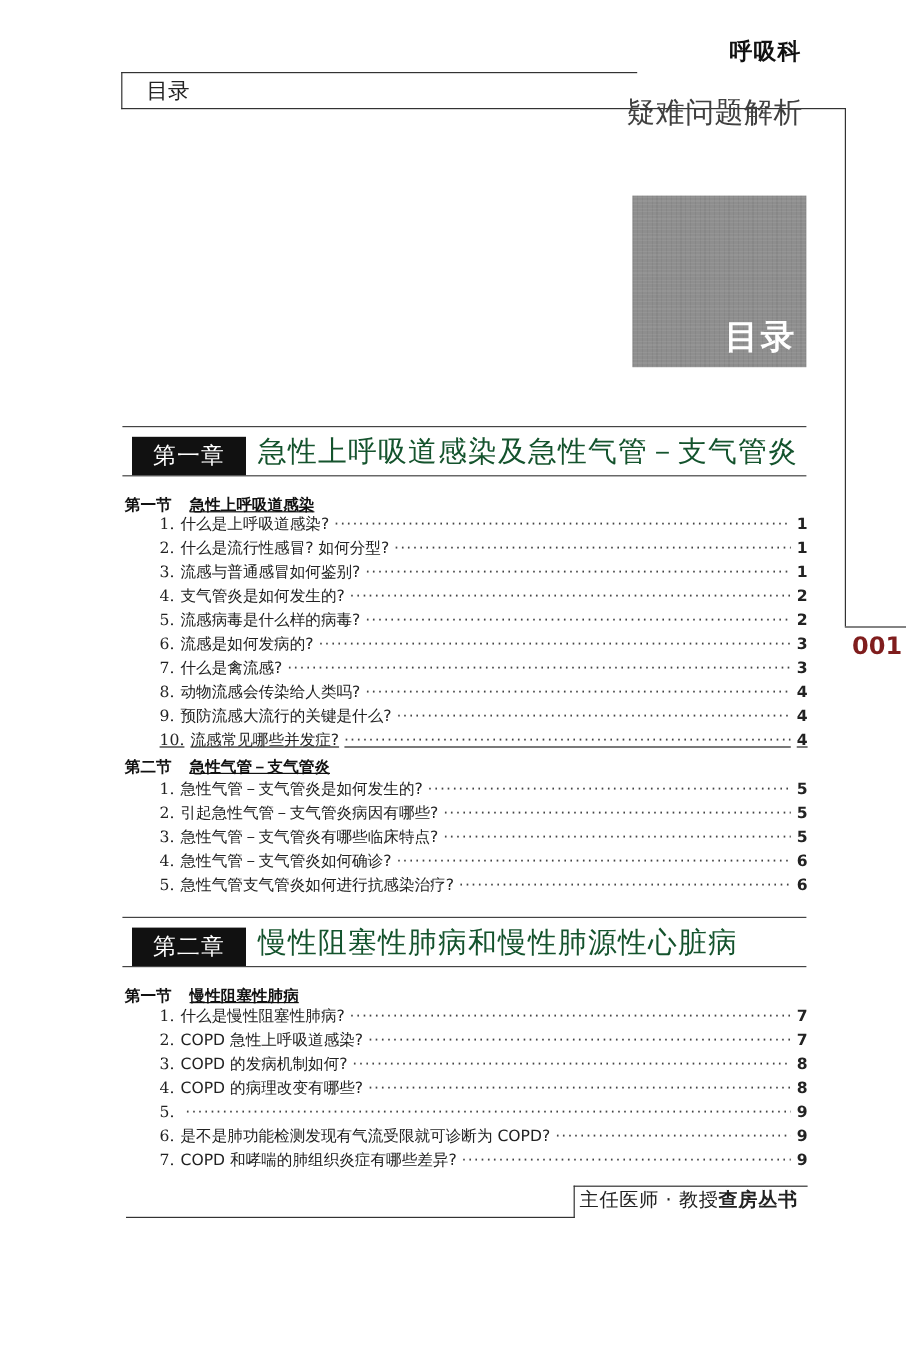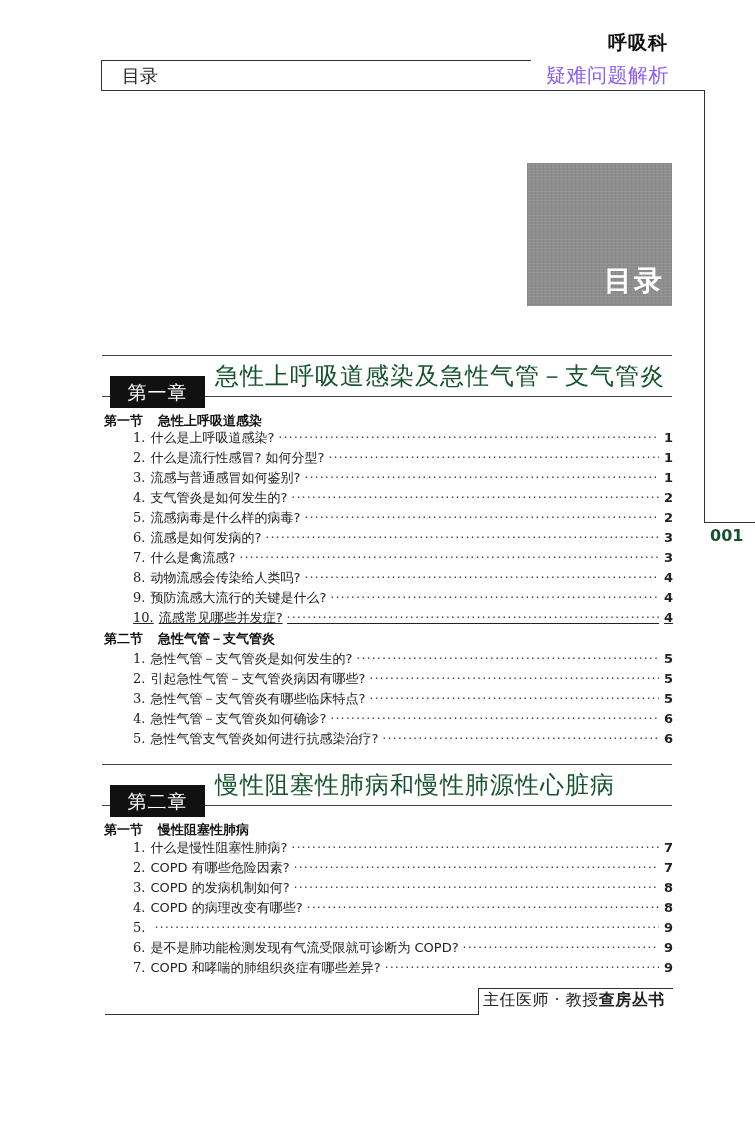--- a/index.html
+++ b/index.html
@@ -7,45 +7,45 @@
     width:755px; height:1122px; position:relative; overflow:hidden;
     background:#ffffff; color:#1a1a1a;
     font-family:"DejaVu Sans","Liberation Sans",sans-serif;
   }
   .abs { position:absolute; }
   .line-h { position:absolute; height:1px; background:#333; }
   .line-v { position:absolute; width:1px; background:#333; }
 
   .series-top { right:87px; top:30px; font-family:"DejaVu Serif","Liberation Serif",serif; font-weight:bold; font-size:19px; letter-spacing:1px; color:#111; }
   .header-label { left:122px; top:64px; font-size:18px; color:#222; }
-  .header-subtitle { right:86px; top:62px; font-size:20px; color:#8b5cf6; letter-spacing:0.5px; }
+  .header-subtitle { right:86px; top:78px; font-size:24px; color:#404040; letter-spacing:0.5px; }
 
   .toc-block {
     left:527px; top:163px; width:145px; height:143px;
     background:#8e8e8e;
     background-image:repeating-linear-gradient(0deg, rgba(255,255,255,0.06) 0 1px, transparent 1px 3px),
                      repeating-linear-gradient(90deg, rgba(0,0,0,0.05) 0 1px, transparent 1px 4px);
   }
   .toc-block-label { position:absolute; right:8px; bottom:6px; color:#fff; font-size:28px; font-weight:bold; letter-spacing:2px; }
 
   .chapter { position:absolute; left:102px; width:570px; height:40px; border-top:1px solid #444; border-bottom:1px solid #444; }
-  .chapter-num { position:absolute; left:8px; top:20px; height:32px; width:95px; background:#111; color:#fff; font-size:19px; line-height:32px; text-align:center; letter-spacing:1px; }
+  .chapter-num { position:absolute; left:8px; top:8px; height:32px; width:95px; background:#111; color:#fff; font-size:19px; line-height:32px; text-align:center; letter-spacing:1px; }
   .chapter-title { position:absolute; left:113px; top:4px; font-size:24px; line-height:32px; color:#14532d; letter-spacing:1px; }
 
-  .section { position:absolute; left:104px; font-family:"DejaVu Serif","Liberation Serif",serif; font-weight:bold; font-size:13px; color:#111; }
+  .section { position:absolute; left:104px; font-family:"DejaVu Serif","Liberation Serif",serif; font-weight:bold; font-size:13px; color:#111;text-decoration:underline; }
   .section .sec-num { display:inline-block; width:54px; }
 
   .item { position:absolute; left:133px; width:540px; height:19px; font-size:13px; line-height:19px; display:flex; color:#222; }
   .item .num { flex:none; margin-right:5px; font-family:"DejaVu Serif","Liberation Serif",serif; }
   .item .text { flex:none; }
   .item .dots { flex:1; overflow:hidden; white-space:nowrap; margin:0 4px; color:#444; letter-spacing:1px; }
   .item .dots::after { content:"································································································································"; }
   .item .page { flex:none; font-weight:bold; width:10px; text-align:right; }
 
-  .page-number { left:710px; top:526px; font-size:16px; font-weight:bold; color:#14532d; }
+  .page-number { left:710px; top:526px; font-size:20px; font-weight:bold; color:#7f1d1d; }
   .footer-series { left:483px; top:990px; font-size:16px; color:#222; letter-spacing:0.5px; }
   .footer-series b { font-weight:bold; }
 </style>
 </head>
 <body>
 
 <div class="abs series-top">呼吸科</div>
 <div class="line-h" style="left:101px; top:60px; width:430px;"></div>
 <div class="line-v" style="left:101px; top:60px; height:31px;"></div>
 <div class="line-h" style="left:101px; top:90px; width:604px;"></div>
@@ -175,21 +175,21 @@
 </div>
 
 <div class="item" style="top:838px;">
     <span class="num">1.</span>
     <span class="text">什么是慢性阻塞性肺病?</span>
     <span class="dots"></span>
     <span class="page">7</span>
   </div>
 <div class="item" style="top:858px;">
     <span class="num">2.</span>
-    <span class="text">COPD 有哪些危险因素?</span>
+    <span class="text">COPD 急性上呼吸道感染?</span>
     <span class="dots"></span>
     <span class="page">7</span>
   </div>
 <div class="item" style="top:878px;">
     <span class="num">3.</span>
     <span class="text">COPD 的发病机制如何?</span>
     <span class="dots"></span>
     <span class="page">8</span>
   </div>
 <div class="item" style="top:898px;">

